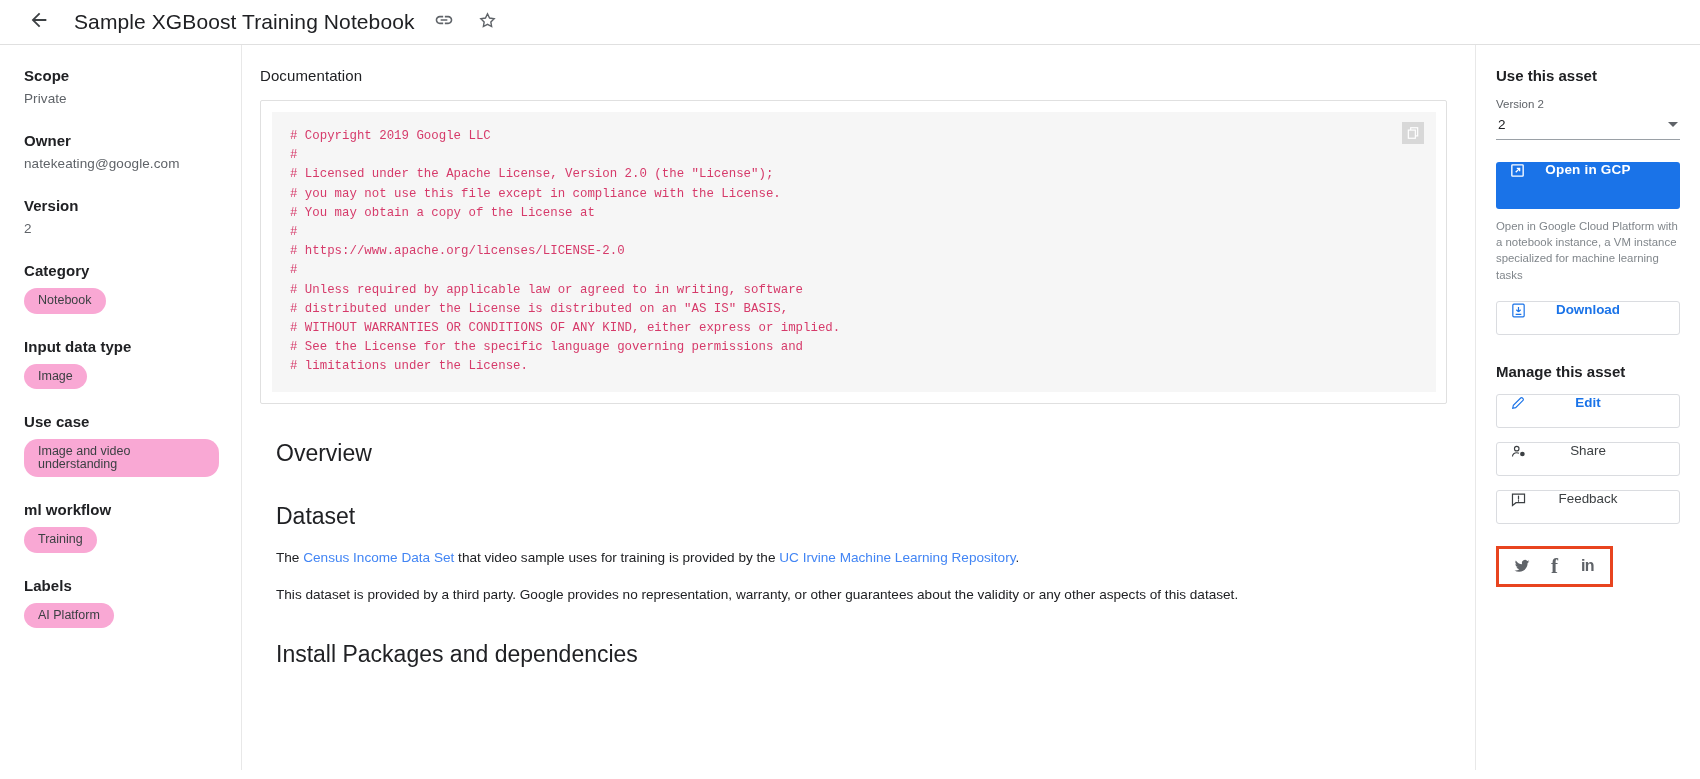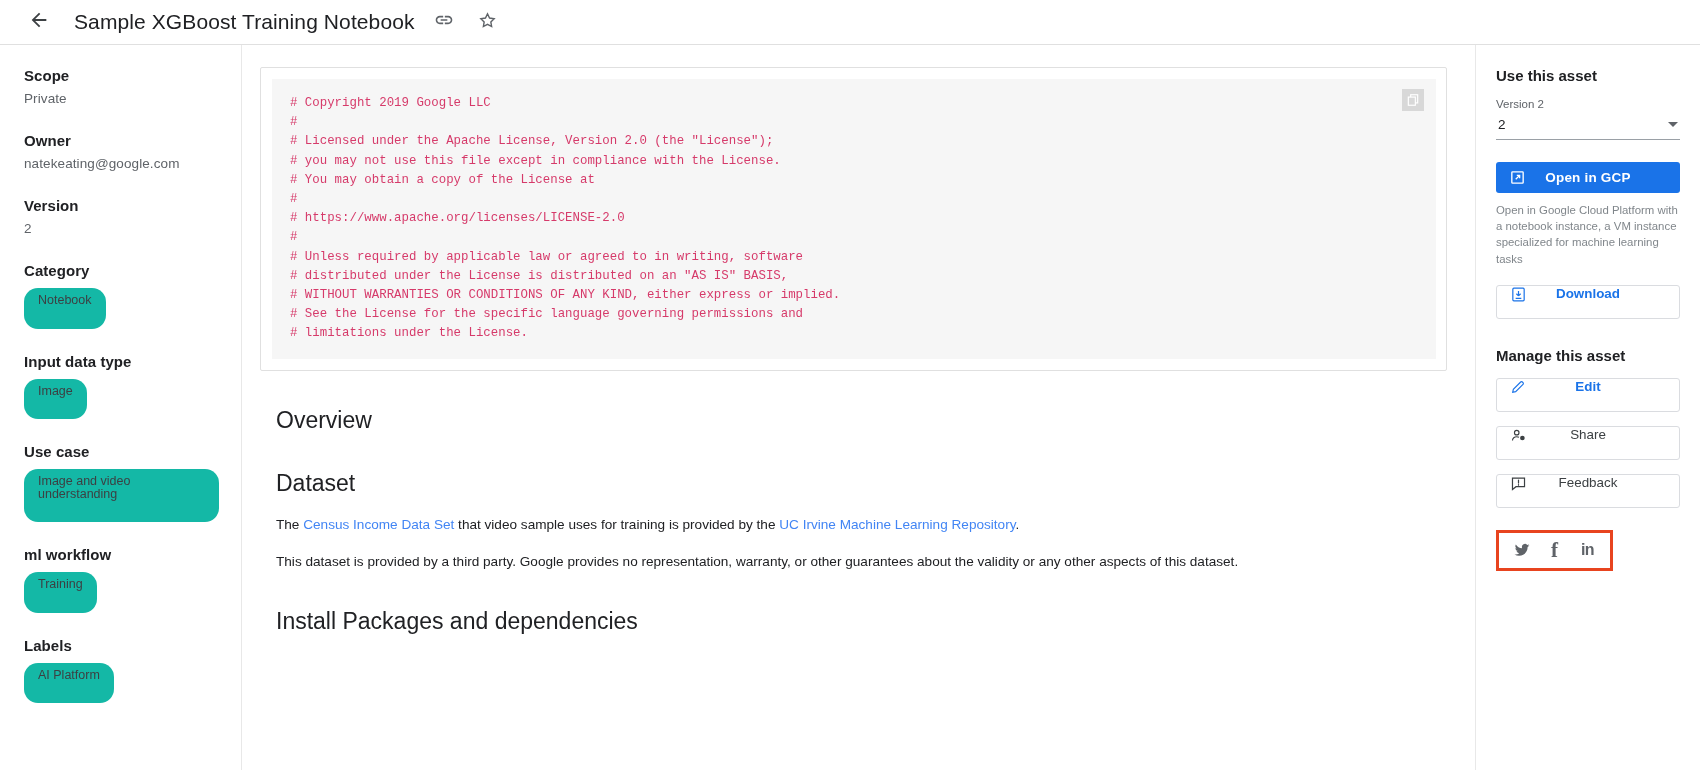--- a/index.html
+++ b/index.html
@@ -68,25 +68,25 @@
     margin: 0 0 7px 0;
     letter-spacing: .05px;
   }
   .meta-value {
     font-size: 13.5px;
     color: #5f6368;
     letter-spacing: .1px;
   }
   .chip {
     display: inline-block;
-    background: #14b8a6;
+    background: #f9a8d4;
     color: #3c4043;
     border-radius: 14px;
     font-size: 12.5px;
-    padding: 6px 14px 22px 14px;
+    padding: 6px 14px 7px 14px;
     line-height: 1;
     margin-top: 2px;
   }
 
   
   .content {
     flex: 1 1 auto;
     border-left: 1px solid #e8e8e8;
     border-right: 1px solid #e8e8e8;
     padding: 22px 28px 0 18px;
@@ -184,25 +184,24 @@
     color: #202124;
   }
   .caret {
     width: 0; height: 0;
     border-left: 5px solid transparent;
     border-right: 5px solid transparent;
     border-top: 5px solid #5f6368;
   }
   .btn-primary {
     margin-top: 22px;
-    height: 31px;
+    height: 47px;
     background: #1a73e8;
     border-radius: 3px;
     display: flex;
-    align-items: center;
     color: #fff;
     font-size: 13.5px;
     font-weight: bold;
     cursor: pointer;
     letter-spacing: .2px;
     position: relative;
   }
   .btn-primary .bicon {
     position: absolute; left: 13px;
     display: flex; align-items: center;
@@ -334,20 +333,21 @@
       <div class="meta-label">ml workflow</div>
       <span class="chip">Training</span>
     </div>
     <div class="meta-block tight">
       <div class="meta-label">Labels</div>
       <span class="chip">AI Platform</span>
     </div>
   </aside>
 
   <main class="content">
+    <div class="content-heading">Documentation</div>
 
     <div class="code-card">
       <pre class="code-block"># Copyright 2019 Google LLC
 #
 # Licensed under the Apache License, Version 2.0 (the "License");
 # you may not use this file except in compliance with the License.
 # You may obtain a copy of the License at
 #
 # https://www.apache.org/licenses/LICENSE-2.0
 #

